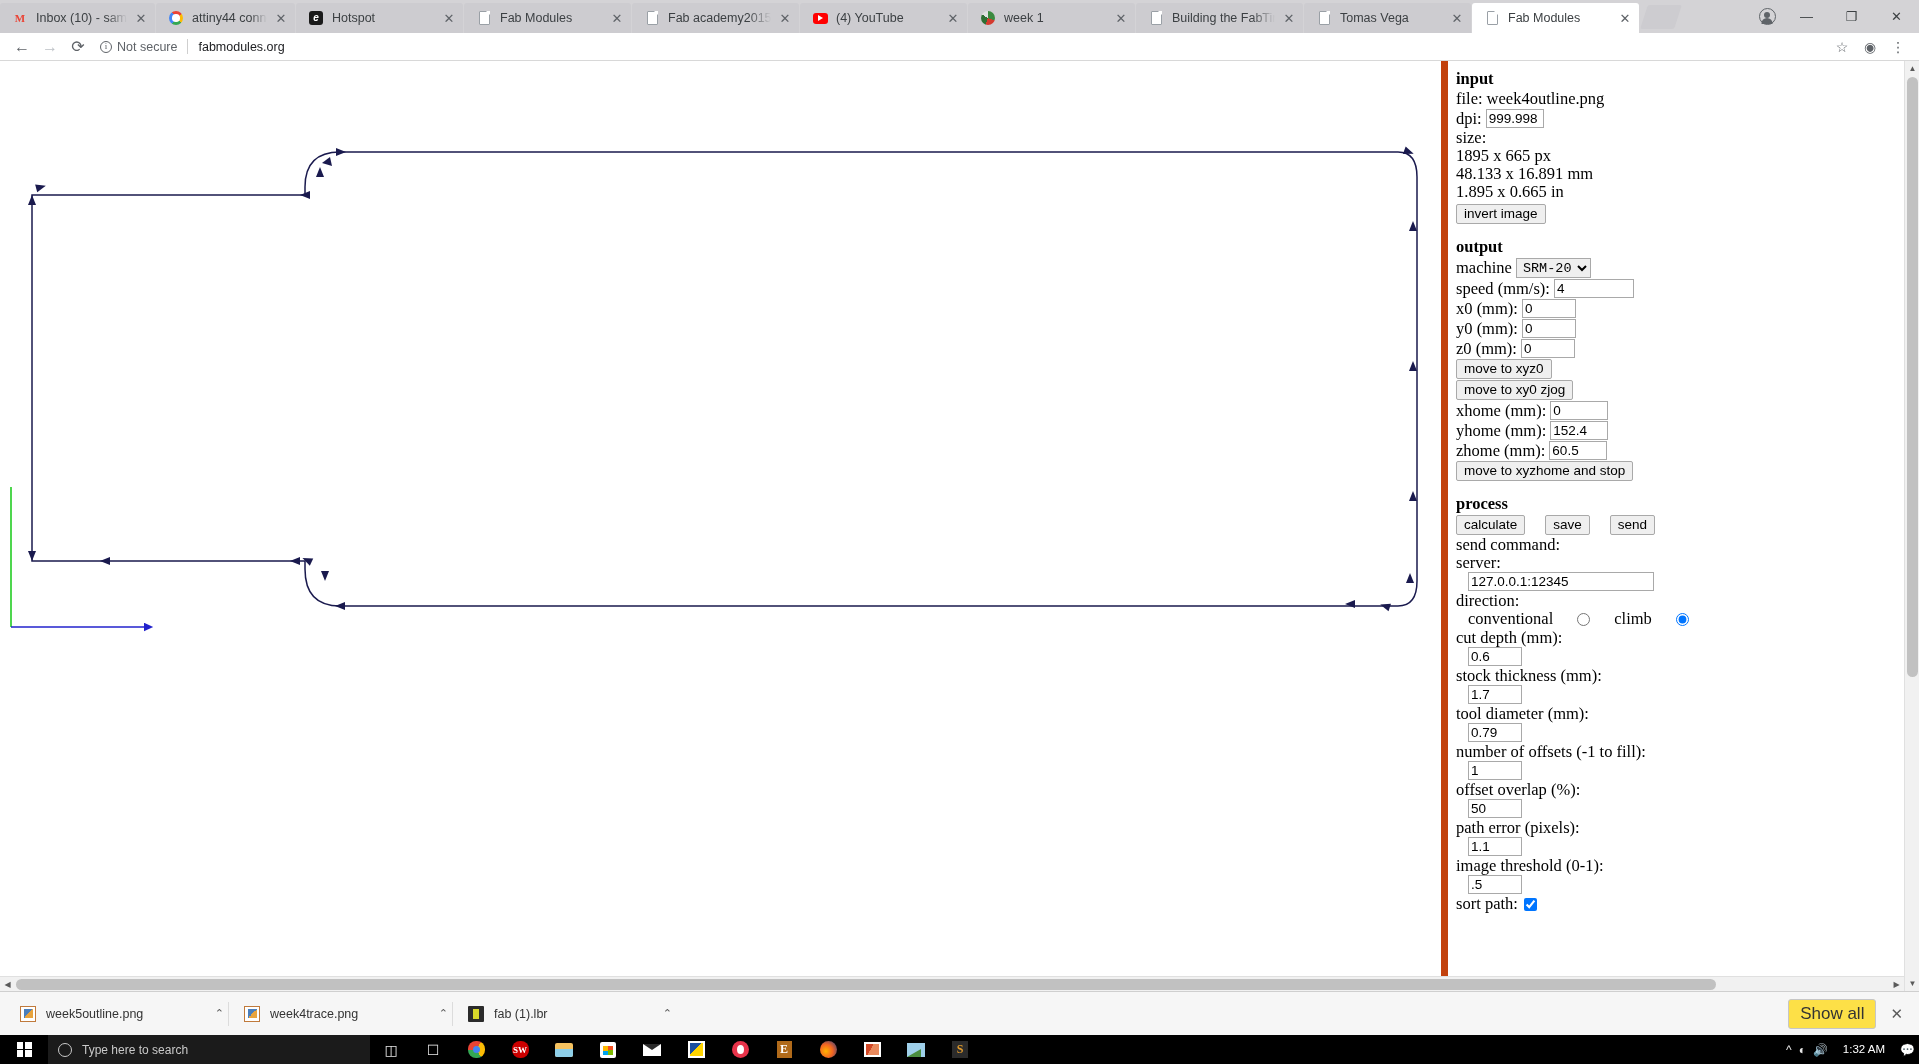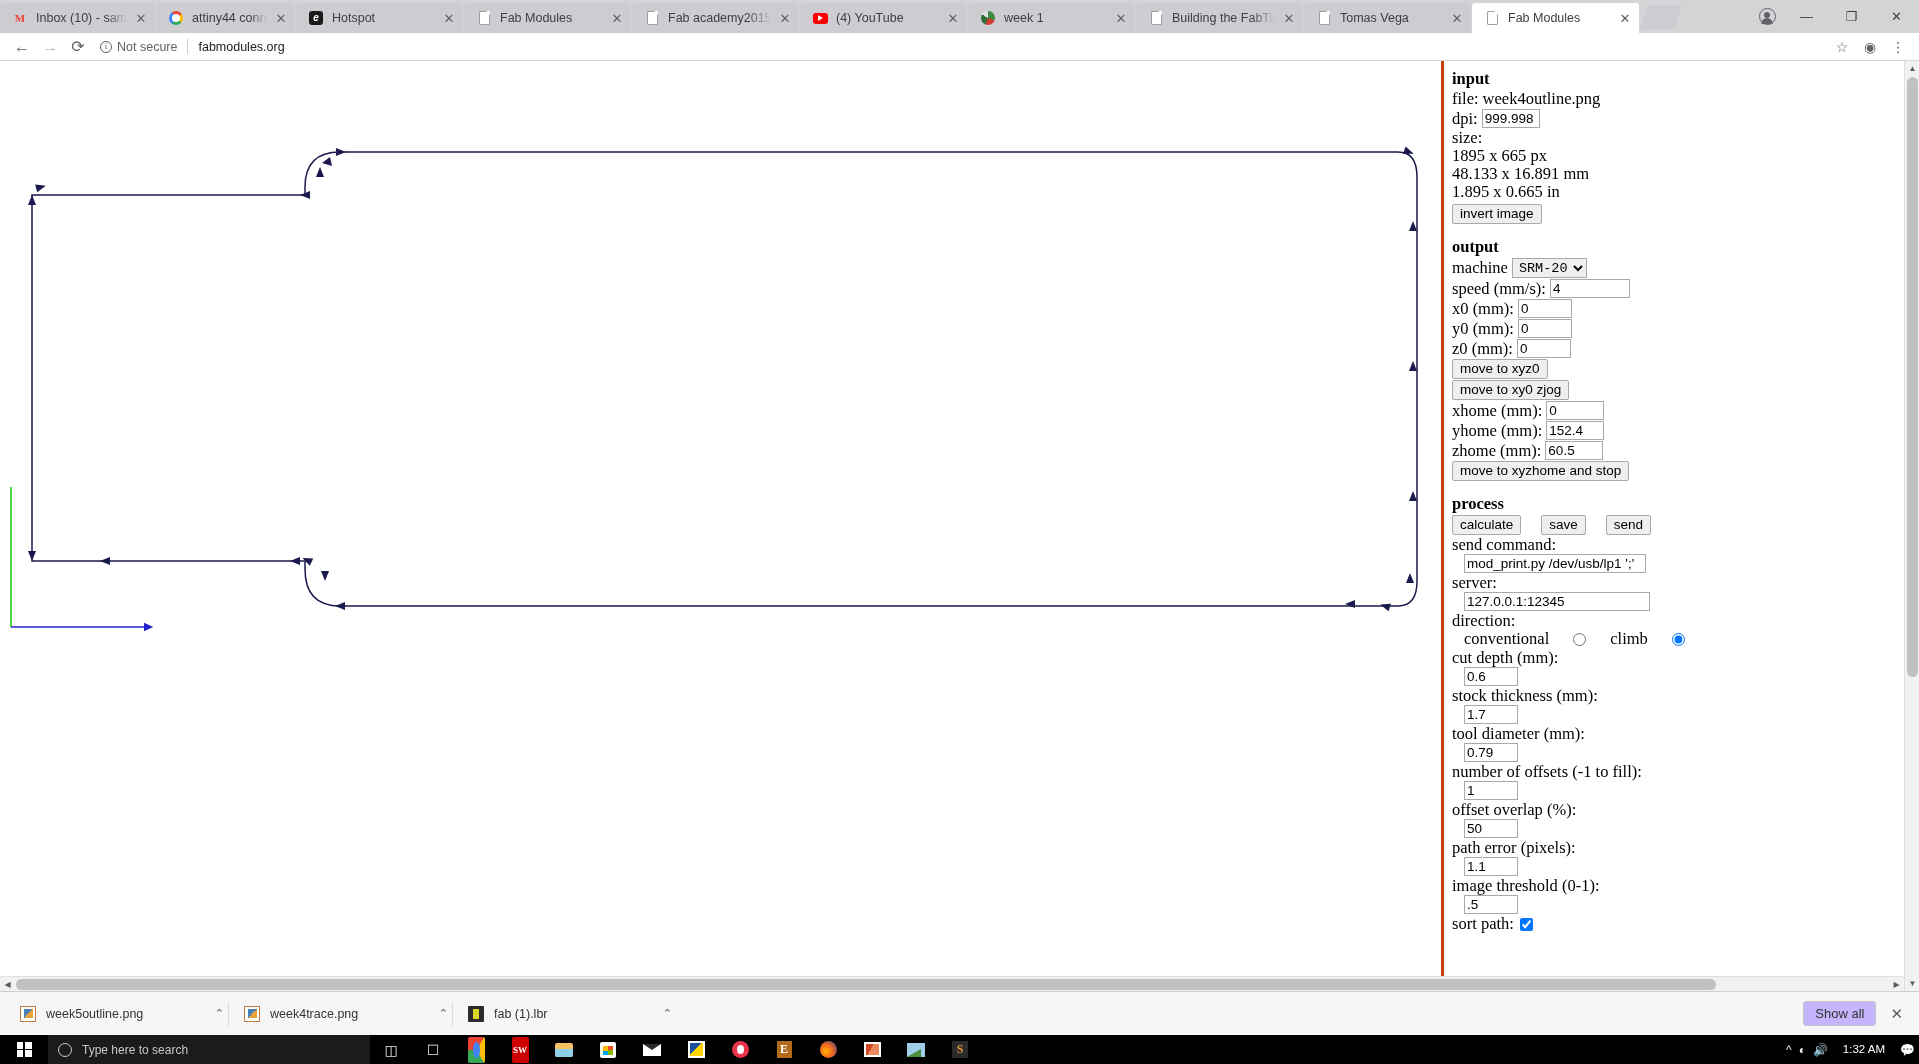--- a/index.html
+++ b/index.html
@@ -130,21 +130,21 @@
     position: absolute; top: 61px; left: 0; width: 1919px; height: 930px;
     background: #fff; overflow: hidden;
   }
   .canvas-area {
     position: absolute; top: 0; left: 0; width: 1436px; height: 930px;
     background: #fff;
   }
   .panel {
     position: absolute; top: 0; left: 1441px; width: 462px; height: 930px;
     background: #fff;
-    border-left: 3px solid #c2410c;
+    border-left: 7px solid #c2410c;
     font-family: "Liberation Serif", serif;
     font-size: 16.5px; color: #000;
     padding: 8px 0 0 8px;
     overflow: hidden;
   }
   .panel h3 { font-size: 16.5px; font-weight: bold; margin: 0 0 1px 0; font-family:"Liberation Serif",serif;}
   .panel .row { line-height: 18px; margin-bottom: 1px; white-space: nowrap; display:flex; align-items:center; }
   .panel .lbl { margin-right: 4px; }
   .panel .plain { line-height: 18px; }
   .panel .gap { height: 12px; }
@@ -242,42 +242,42 @@
   }
   .dl-ico.png::after{content:'';width:9px;height:9px;background:linear-gradient(135deg,#4a7ebb 50%,#e8a33d 50%);}
   .dl-ico.lbr {
     background:#2b2b2b; display:flex;align-items:center;justify-content:center;border-radius:1px;
   }
   .dl-ico.lbr::after{content:'';width:6px;height:10px;background:#d8d82a;}
   .dl-name { font-size:12.5px; color:#333; white-space:nowrap; }
   .dl-caret { margin-left:auto; padding-left:26px; color:#5a5a5a; font-size:11px; }
   .dl-right { margin-left:auto; display:flex; align-items:center; gap:14px; }
   .showall {
-    font-size:13px; color:#333; background:#c4b5fd;
+    font-size:17px; color:#333; background:#fde047;
     border:1px solid #c6c6c6; border-radius:3px; padding:4px 11px;
   }
   .dl-close { color:#5a5a5a; font-size:15px; padding-right:6px; }
 
   
   .taskbar {
     position: absolute; top: 1035px; left: 0; width: 1919px; height: 29px;
     background: #000; display: flex; align-items: center;
   }
   .startbtn { width: 48px; height: 29px; display:flex;align-items:center;justify-content:center; }
   .win-logo { width:15px;height:15px;display:grid;grid-template-columns:1fr 1fr;grid-template-rows:1fr 1fr;gap:1.7px; }
   .win-logo i { background:#fff; display:block; }
   .searchbox {
     width: 322px; height: 29px; background:#1b1b1b; display:flex; align-items:center; padding:0 10px;
   }
   .search-ring { width:14px;height:14px;border:1.6px solid #c9c9c9;border-radius:50%;margin-right:10px;flex:0 0 14px; }
   .search-ph { font-size:12px; color:#c9c9c9; }
   .tb-icon { width:42px;height:29px;display:flex;align-items:center;justify-content:center; }
   .tb-icon .gl { font-size:14px; color:#e6e6e6; line-height:1; }
   .tb-app { width:44px;height:29px;display:flex;align-items:center;justify-content:center;position:relative; }
-  .tb-app .sq { width:17px;height:26px;border-radius:2px; }
+  .tb-app .sq { width:17px;height:17px;border-radius:8px; }
   .tray { margin-left:auto; display:flex; align-items:center; height:29px; padding-right:4px; gap:7px; }
   .tray .tg { color:#e6e6e6; font-size:12px; }
   .clock { color:#fff; font-size:11.5px; text-align:center; line-height:13px; padding:0 8px; }
 
   .ic-chrome{width:17px;height:17px;border-radius:50%;background:conic-gradient(from -90deg,#ea4335 0deg 120deg,#fbbc05 120deg 240deg,#34a853 240deg 360deg);position:relative;}
   .ic-chrome::after{content:'';position:absolute;inset:5px;border-radius:50%;background:#4285f4;}
   .ic-sw{width:17px;height:17px;background:#cc0000;color:#fff;font-size:9px;font-weight:bold;display:flex;align-items:center;justify-content:center;font-family:"Liberation Serif",serif;}
   .ic-folder{width:18px;height:14px;background:#f5c260;border-radius:2px;position:relative;}
   .ic-folder::after{content:'';position:absolute;left:0;bottom:0;width:18px;height:8px;background:#8ecfe8;border-radius:0 0 2px 2px;}
   .ic-store{width:16px;height:16px;background:#fff;border-radius:2px;position:relative;}
@@ -527,23 +527,20 @@
 
       <div class="gap"></div>
 
       <h3>process</h3>
       <div class="row" style="gap:20px">
         <button class="btn">calculate</button>
         <button class="btn">save</button>
         <button class="btn">send</button>
       </div>
       <div class="plain">send command:</div>
-      <div class="row indent">
-        <input class="txt w-cmd" value="mod_print.py /dev/usb/lp1 ';'" style="">
-      </div>
       <div class="plain">server:</div>
       <div class="row indent">
         <input class="txt w-srv" value="127.0.0.1:12345" style="">
       </div>
       <div class="plain">direction:</div>
       <div class="row radio-row indent">
         <span>conventional</span>
         <input type="radio" name="dir" style="">
         <span>climb</span>
         <input type="radio" name="dir" checked="" style="">

